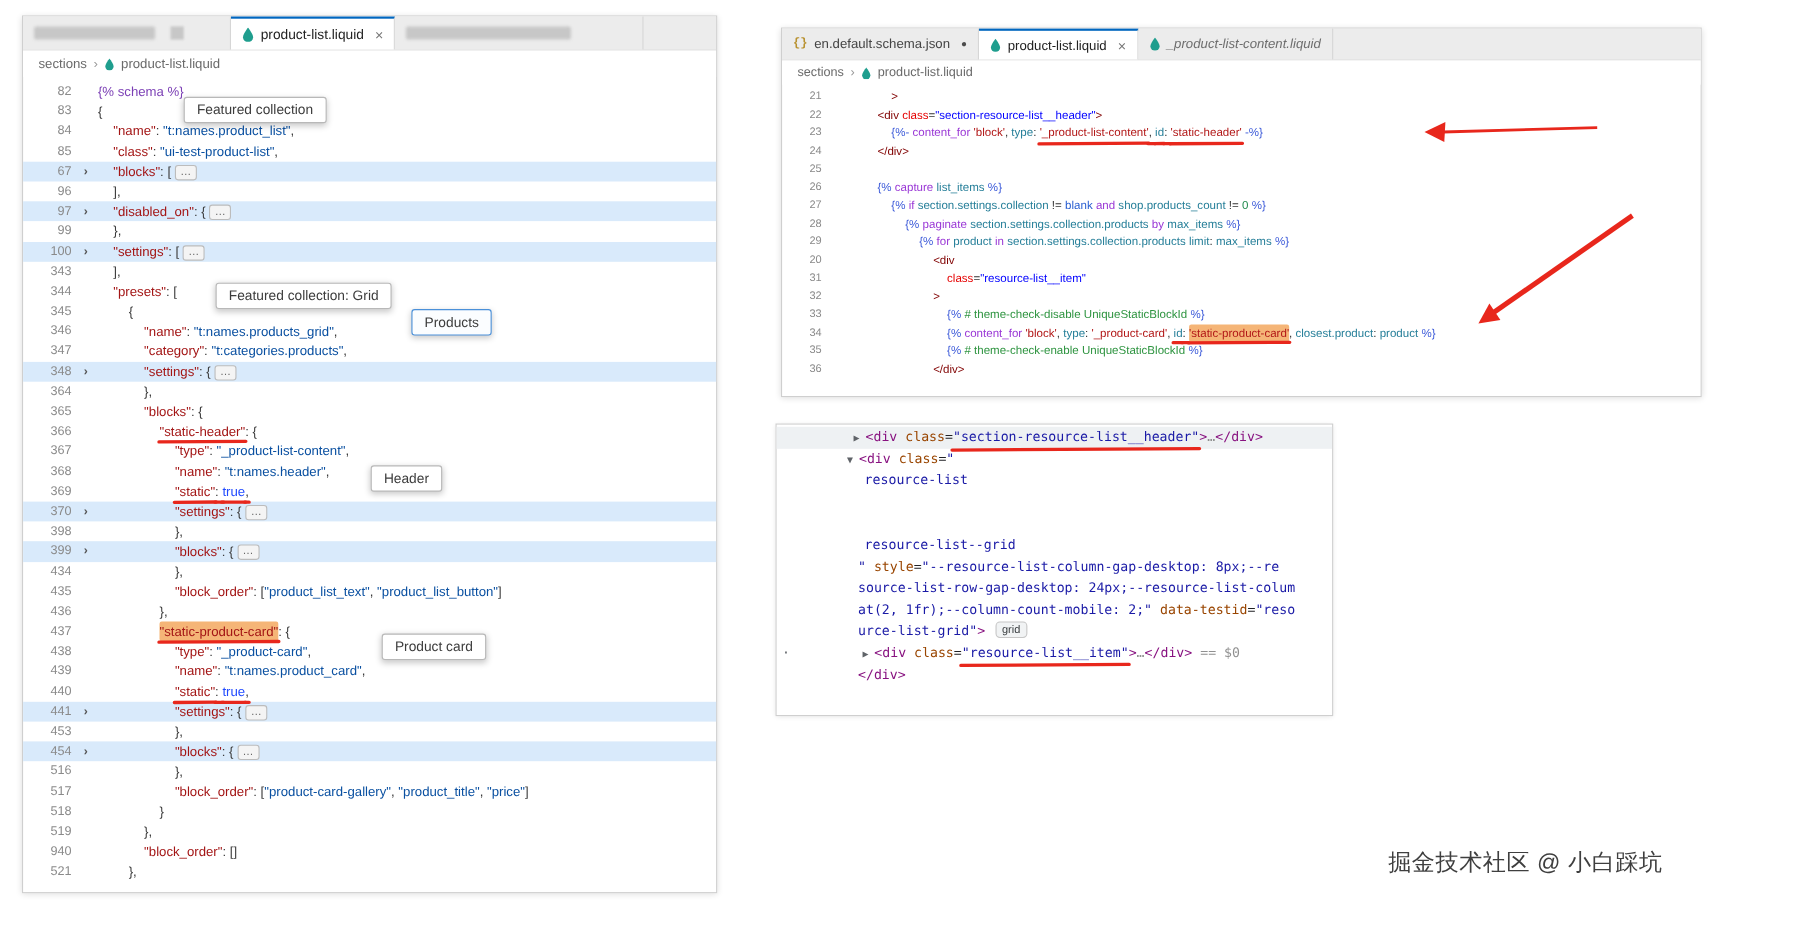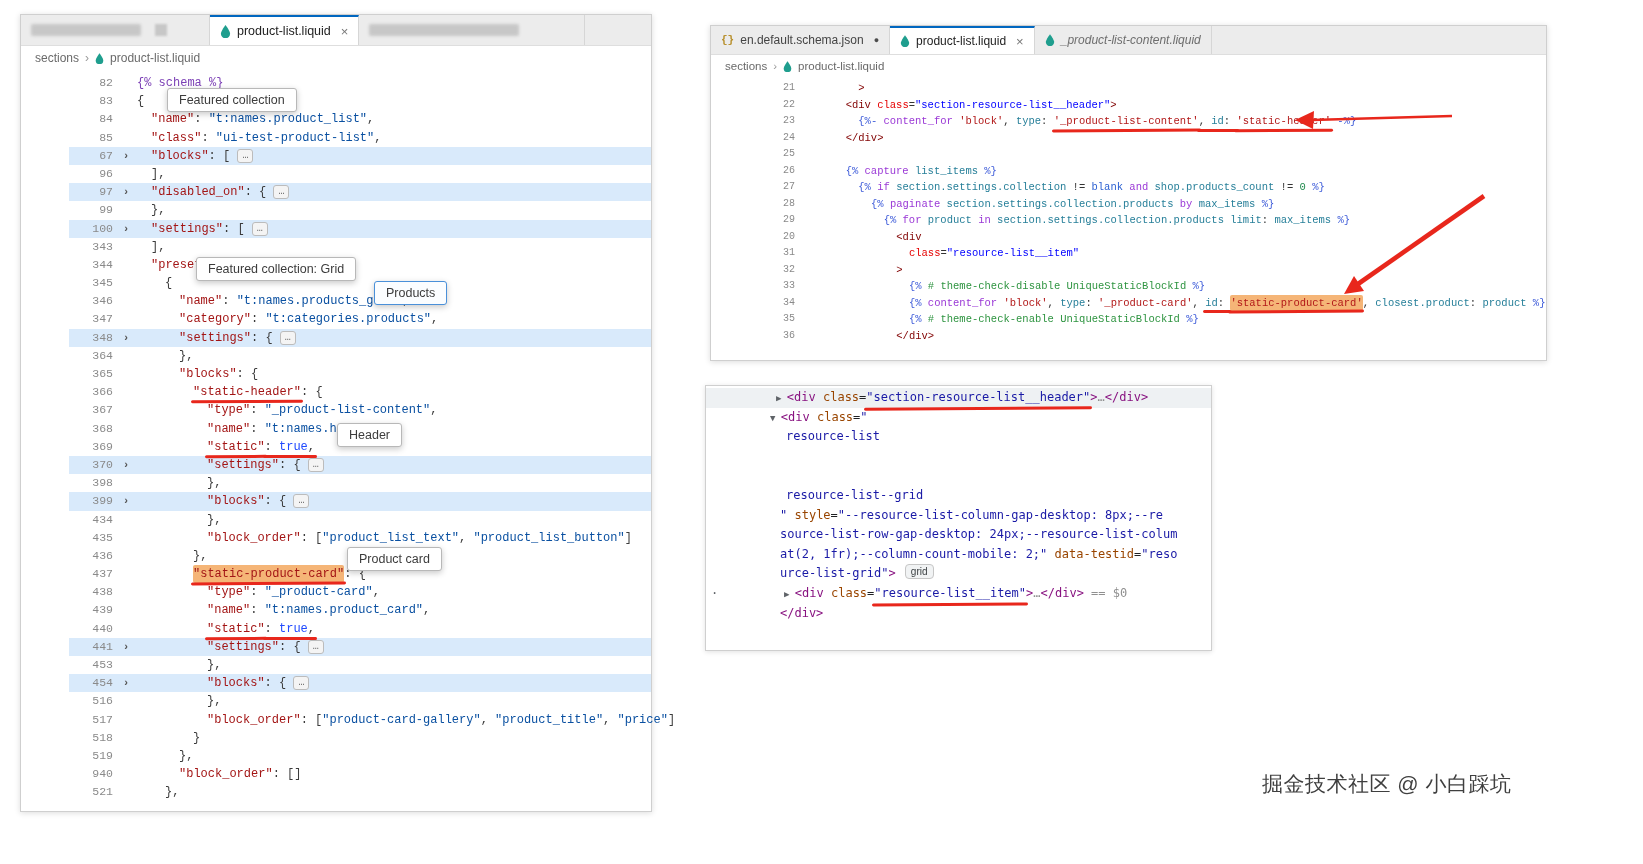--- a/index.html
+++ b/index.html
@@ -29,21 +29,21 @@
   .blursq{display:inline-block;width:12px;height:12px;background:#c7c7c7;filter:blur(1.2px);margin-left:8px;}
   .jsonicon{color:#b8912f;font-weight:bold;font-size:11px;font-family:"Liberation Mono",monospace;}
 
   
   .breadcrumb{display:flex;align-items:center;gap:6px;height:24px;padding-left:14px;
               font-size:12px;color:#6a6a6a;background:#fff;}
   .editor-right .breadcrumb{height:22px;font-size:11.5px;}
   .bsep{color:#9a9a9a;}
 
   
-  .codearea{font-family:Liberation Mono, monospace;padding-top:4px;margin-left:48px;}
+  .codearea{font-family:Liberation Sans, sans-serif;padding-top:4px;}
   .left-code{font-size:12px;}
   .right-code{font-size:10.5px;padding-top:3px;}
   .crow{display:flex;white-space:pre;}
   .lrow{height:18.2px;line-height:18.2px;}
   .rrow{height:16.5px;line-height:16.5px;}
   .crow .gut{flex:none;text-align:right;color:#8a8a8a;}
   .lrow .gut{width:44px;padding-right:6px;font-size:11.5px;}
   .rrow .gut{width:36px;padding-right:10px;font-size:10px;}
   .fcol{flex:none;width:14px;color:#555;font-size:11px;text-align:center;font-weight:bold;}
   .ccode{flex:1;white-space:pre;}
@@ -80,21 +80,21 @@
   .mk-hl{background:#f5b577;border-radius:2px;}
 
   
   .tooltip{position:absolute;background:#fff;border:1px solid #b8b8b8;border-radius:3px;
            box-shadow:0 2px 6px rgba(0,0,0,.22);padding:4px 11px;font-size:12.5px;color:#3c3c3c;
            z-index:30;white-space:nowrap;}
   .tt-1{left:167px;top:88px;}
   .tt-2{left:196px;top:257px;}
   .tt-3{left:374px;top:281px;border-color:#4a90d9;background:#fbfdff;}
   .tt-4{left:337px;top:423px;}
-  .tt-5{left:347px;top:547px;}
+  .tt-5{left:347px;top:576px;}
 
   
   .annotations{position:absolute;left:0;top:0;width:1643px;height:864px;pointer-events:none;z-index:40;}
 
   
   .watermark{position:absolute;left:1262px;top:770px;font-size:21px;color:#3f3f3f;font-weight:500;
              letter-spacing:.5px;z-index:20;}
 
   .licon svg{display:block;}
 </style>

